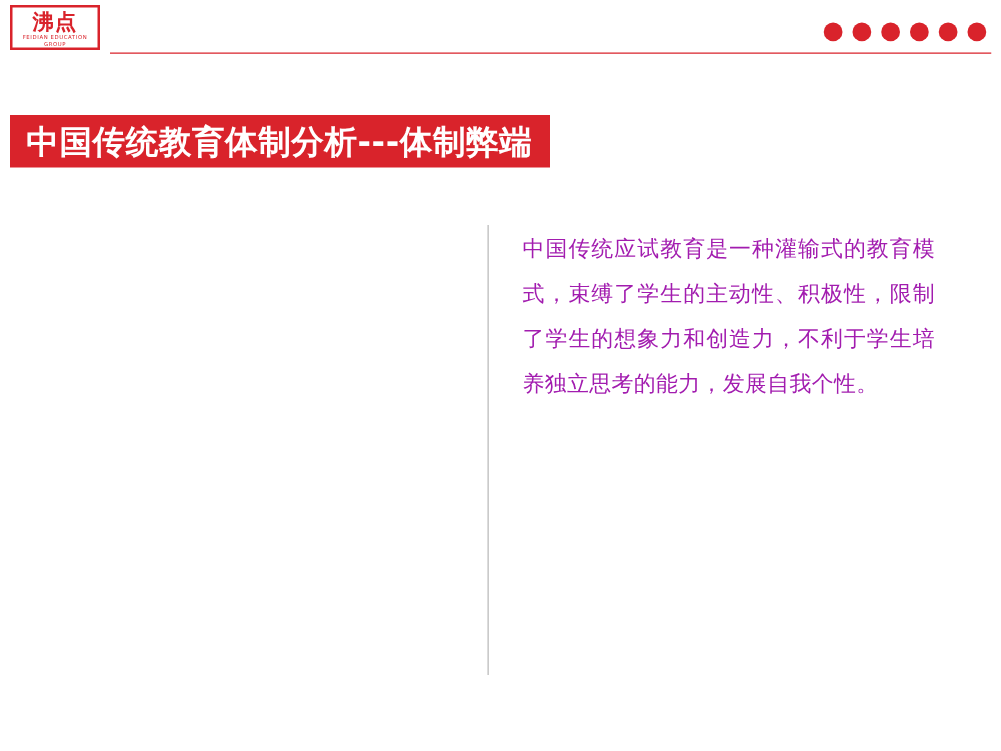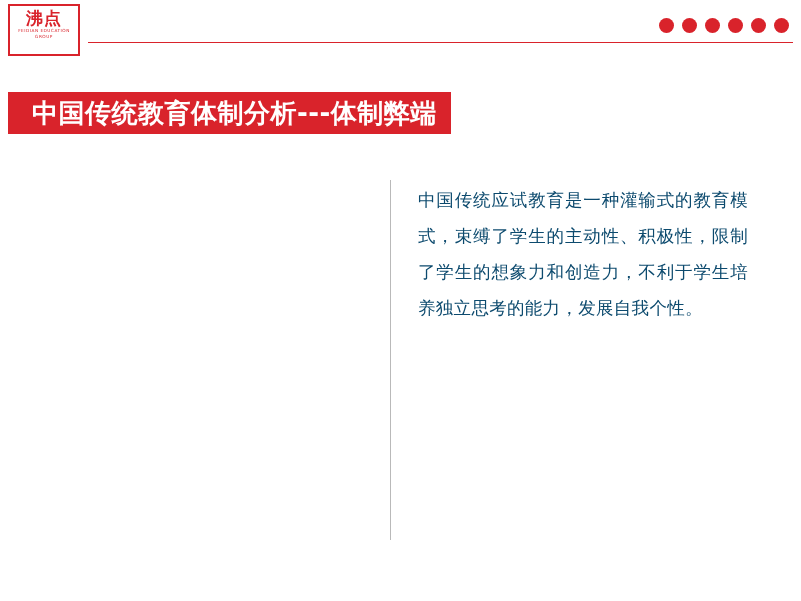--- a/index.html
+++ b/index.html
@@ -27,21 +27,21 @@
     top: 0;
     left: 0;
     width: 801px;
     height: 58px;
   }
   .logo-box {
     position: absolute;
     left: 8px;
     top: 4px;
     width: 72px;
-    height: 52px;
+    height: 36px;
     border: 2px solid #d9232b;
     box-sizing: border-box;
     background: #ffffff;
     text-align: center;
   }
   .logo-text {
     color: #d9232b;
     font-weight: bold;
     font-size: 17px;
     line-height: 20px;
@@ -79,21 +79,21 @@
 
   
   .title-bar {
     position: absolute;
     left: 8px;
     top: 92px;
     height: 42px;
     background: #d9232b;
     display: flex;
     align-items: center;
-    padding: 0 14px 0 24px;
+    padding: 0 14px 0 13px;
   }
   .title-bar-text {
     color: #ffffff;
     font-size: 26px;
     font-weight: bold;
     letter-spacing: 0.5px;
     white-space: nowrap;
   }
 
   
@@ -125,21 +125,21 @@
     height: 360px;
     border-left: 1px solid #b9b9b9;
   }
 
   
   .body-text {
     position: absolute;
     left: 418px;
     top: 182px;
     width: 330px;
-    color: #0c4a6e;
+    color: #a21caf;
     font-size: 17.5px;
     line-height: 36px;
     letter-spacing: 0.3px;
     text-align: justify;
   }
   .body-text p {
     margin: 0;
   }
 </style>
 </head>

